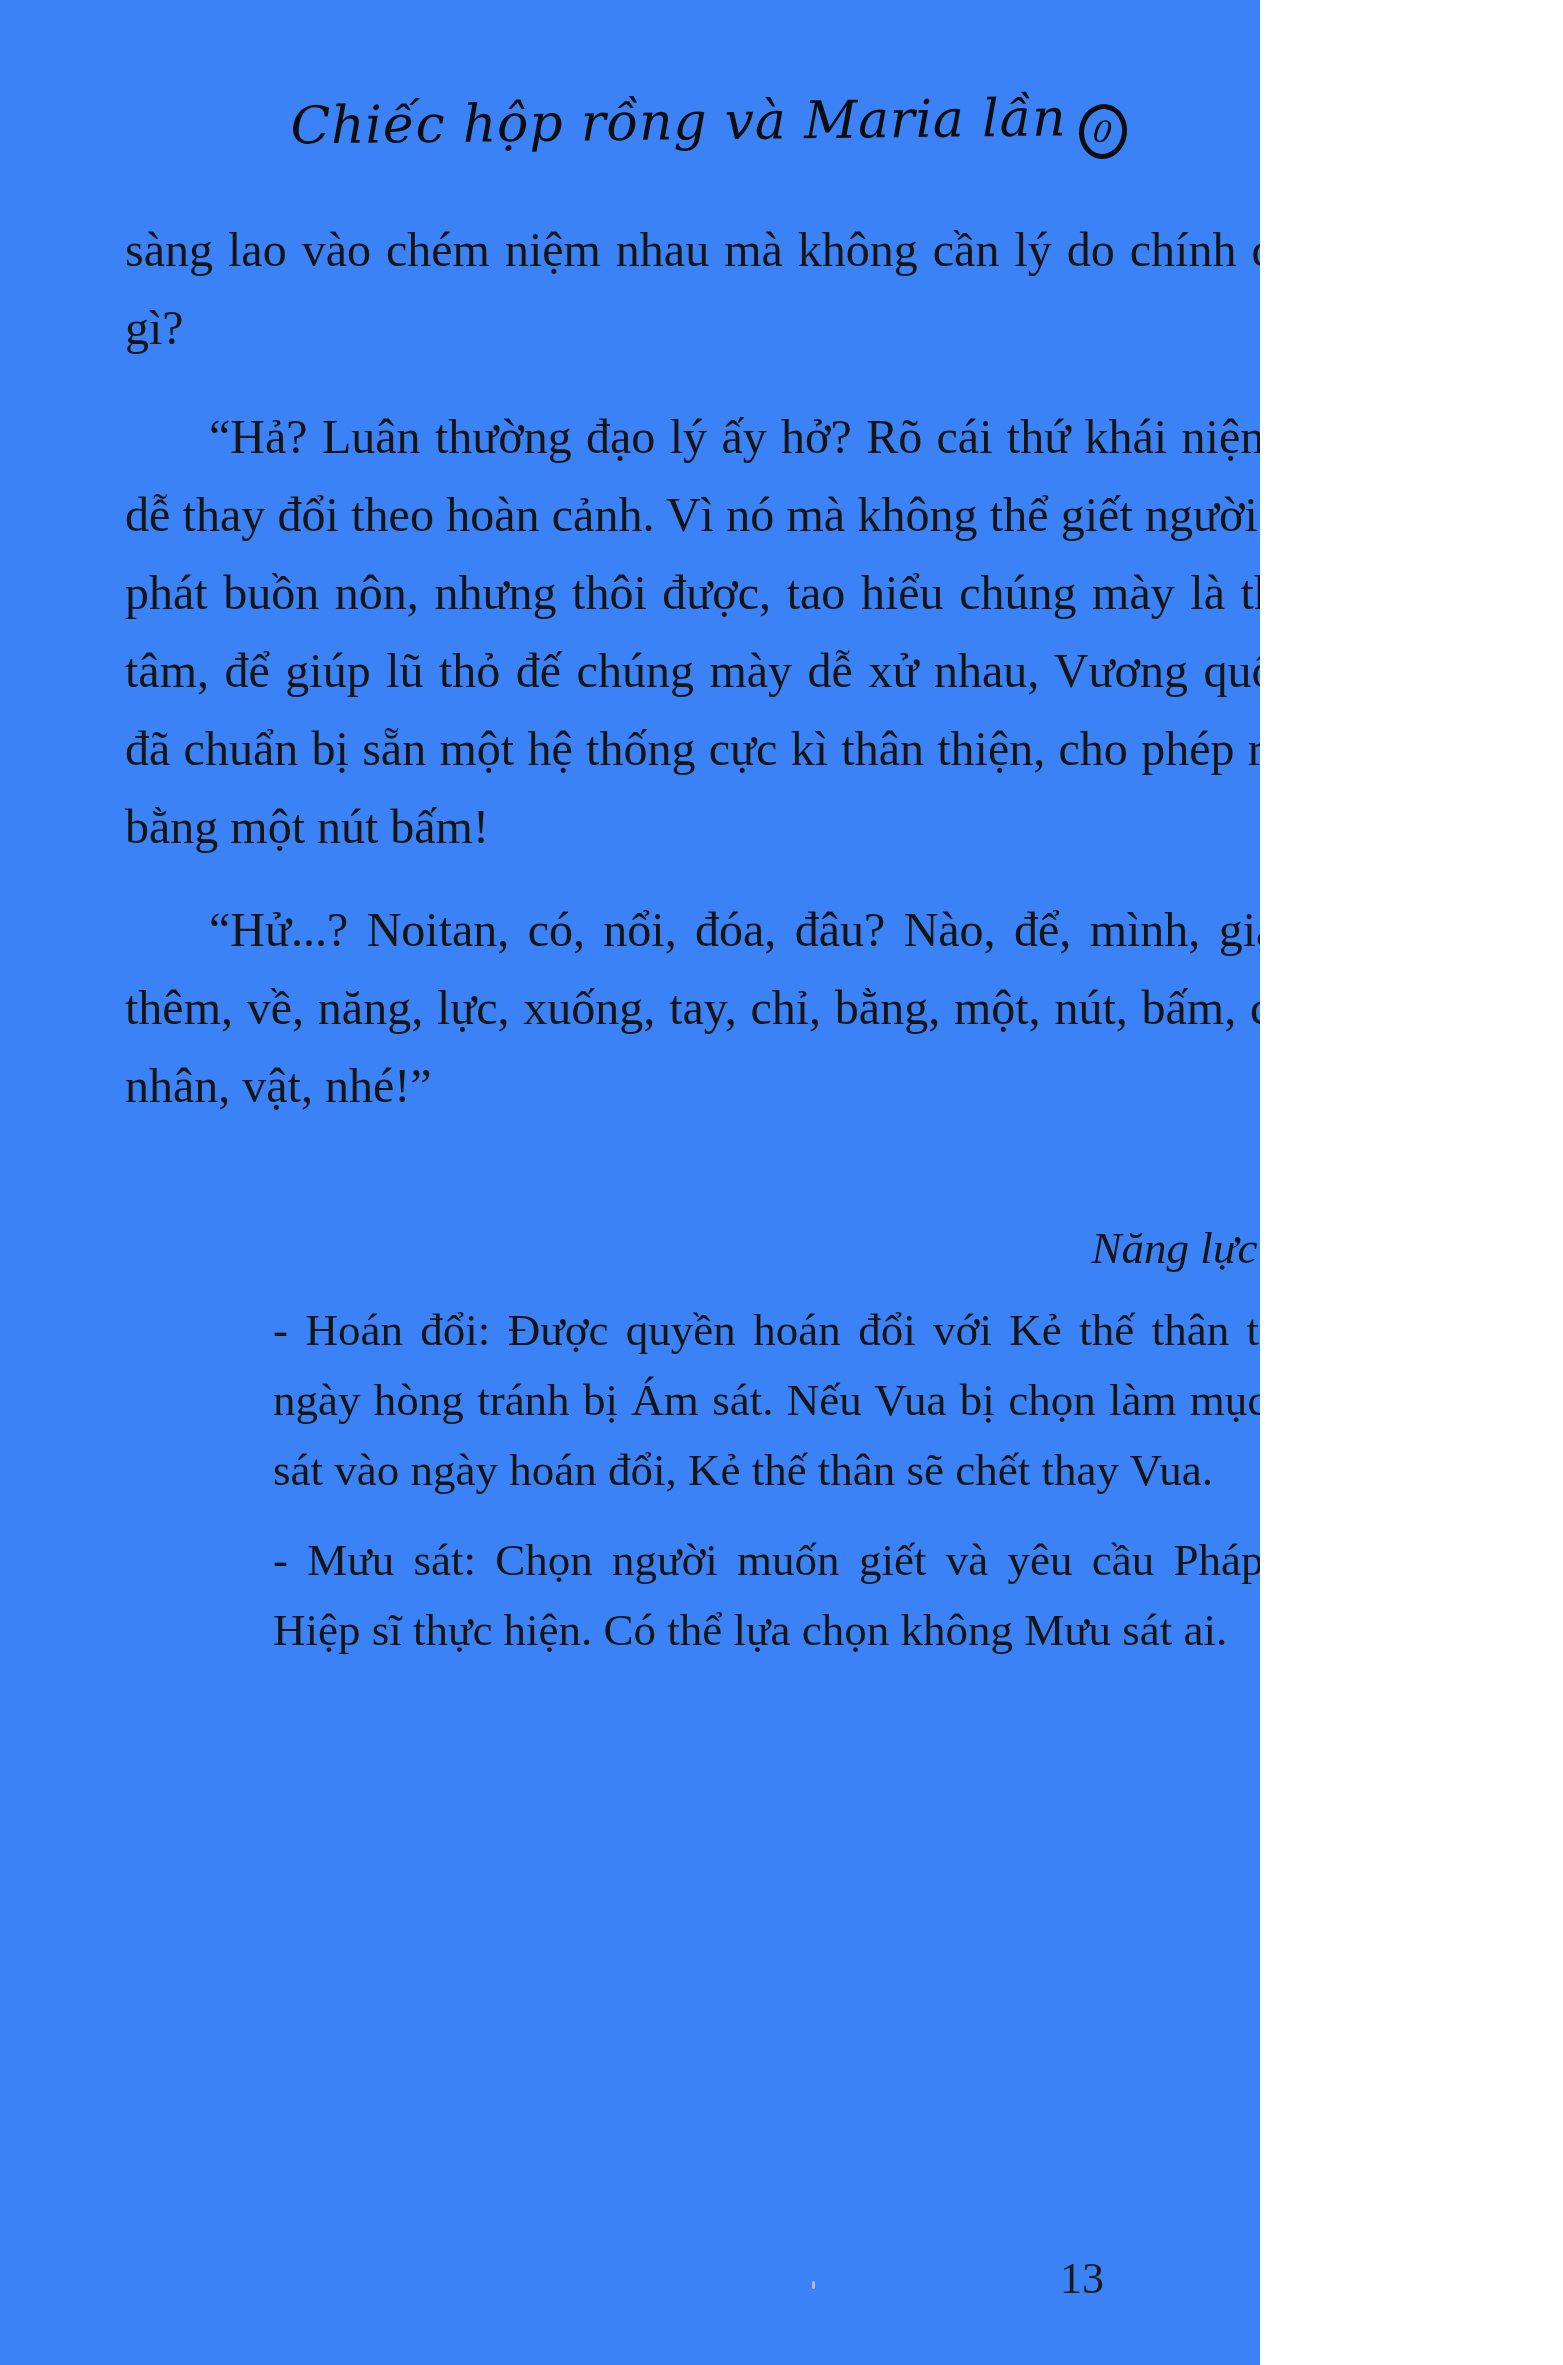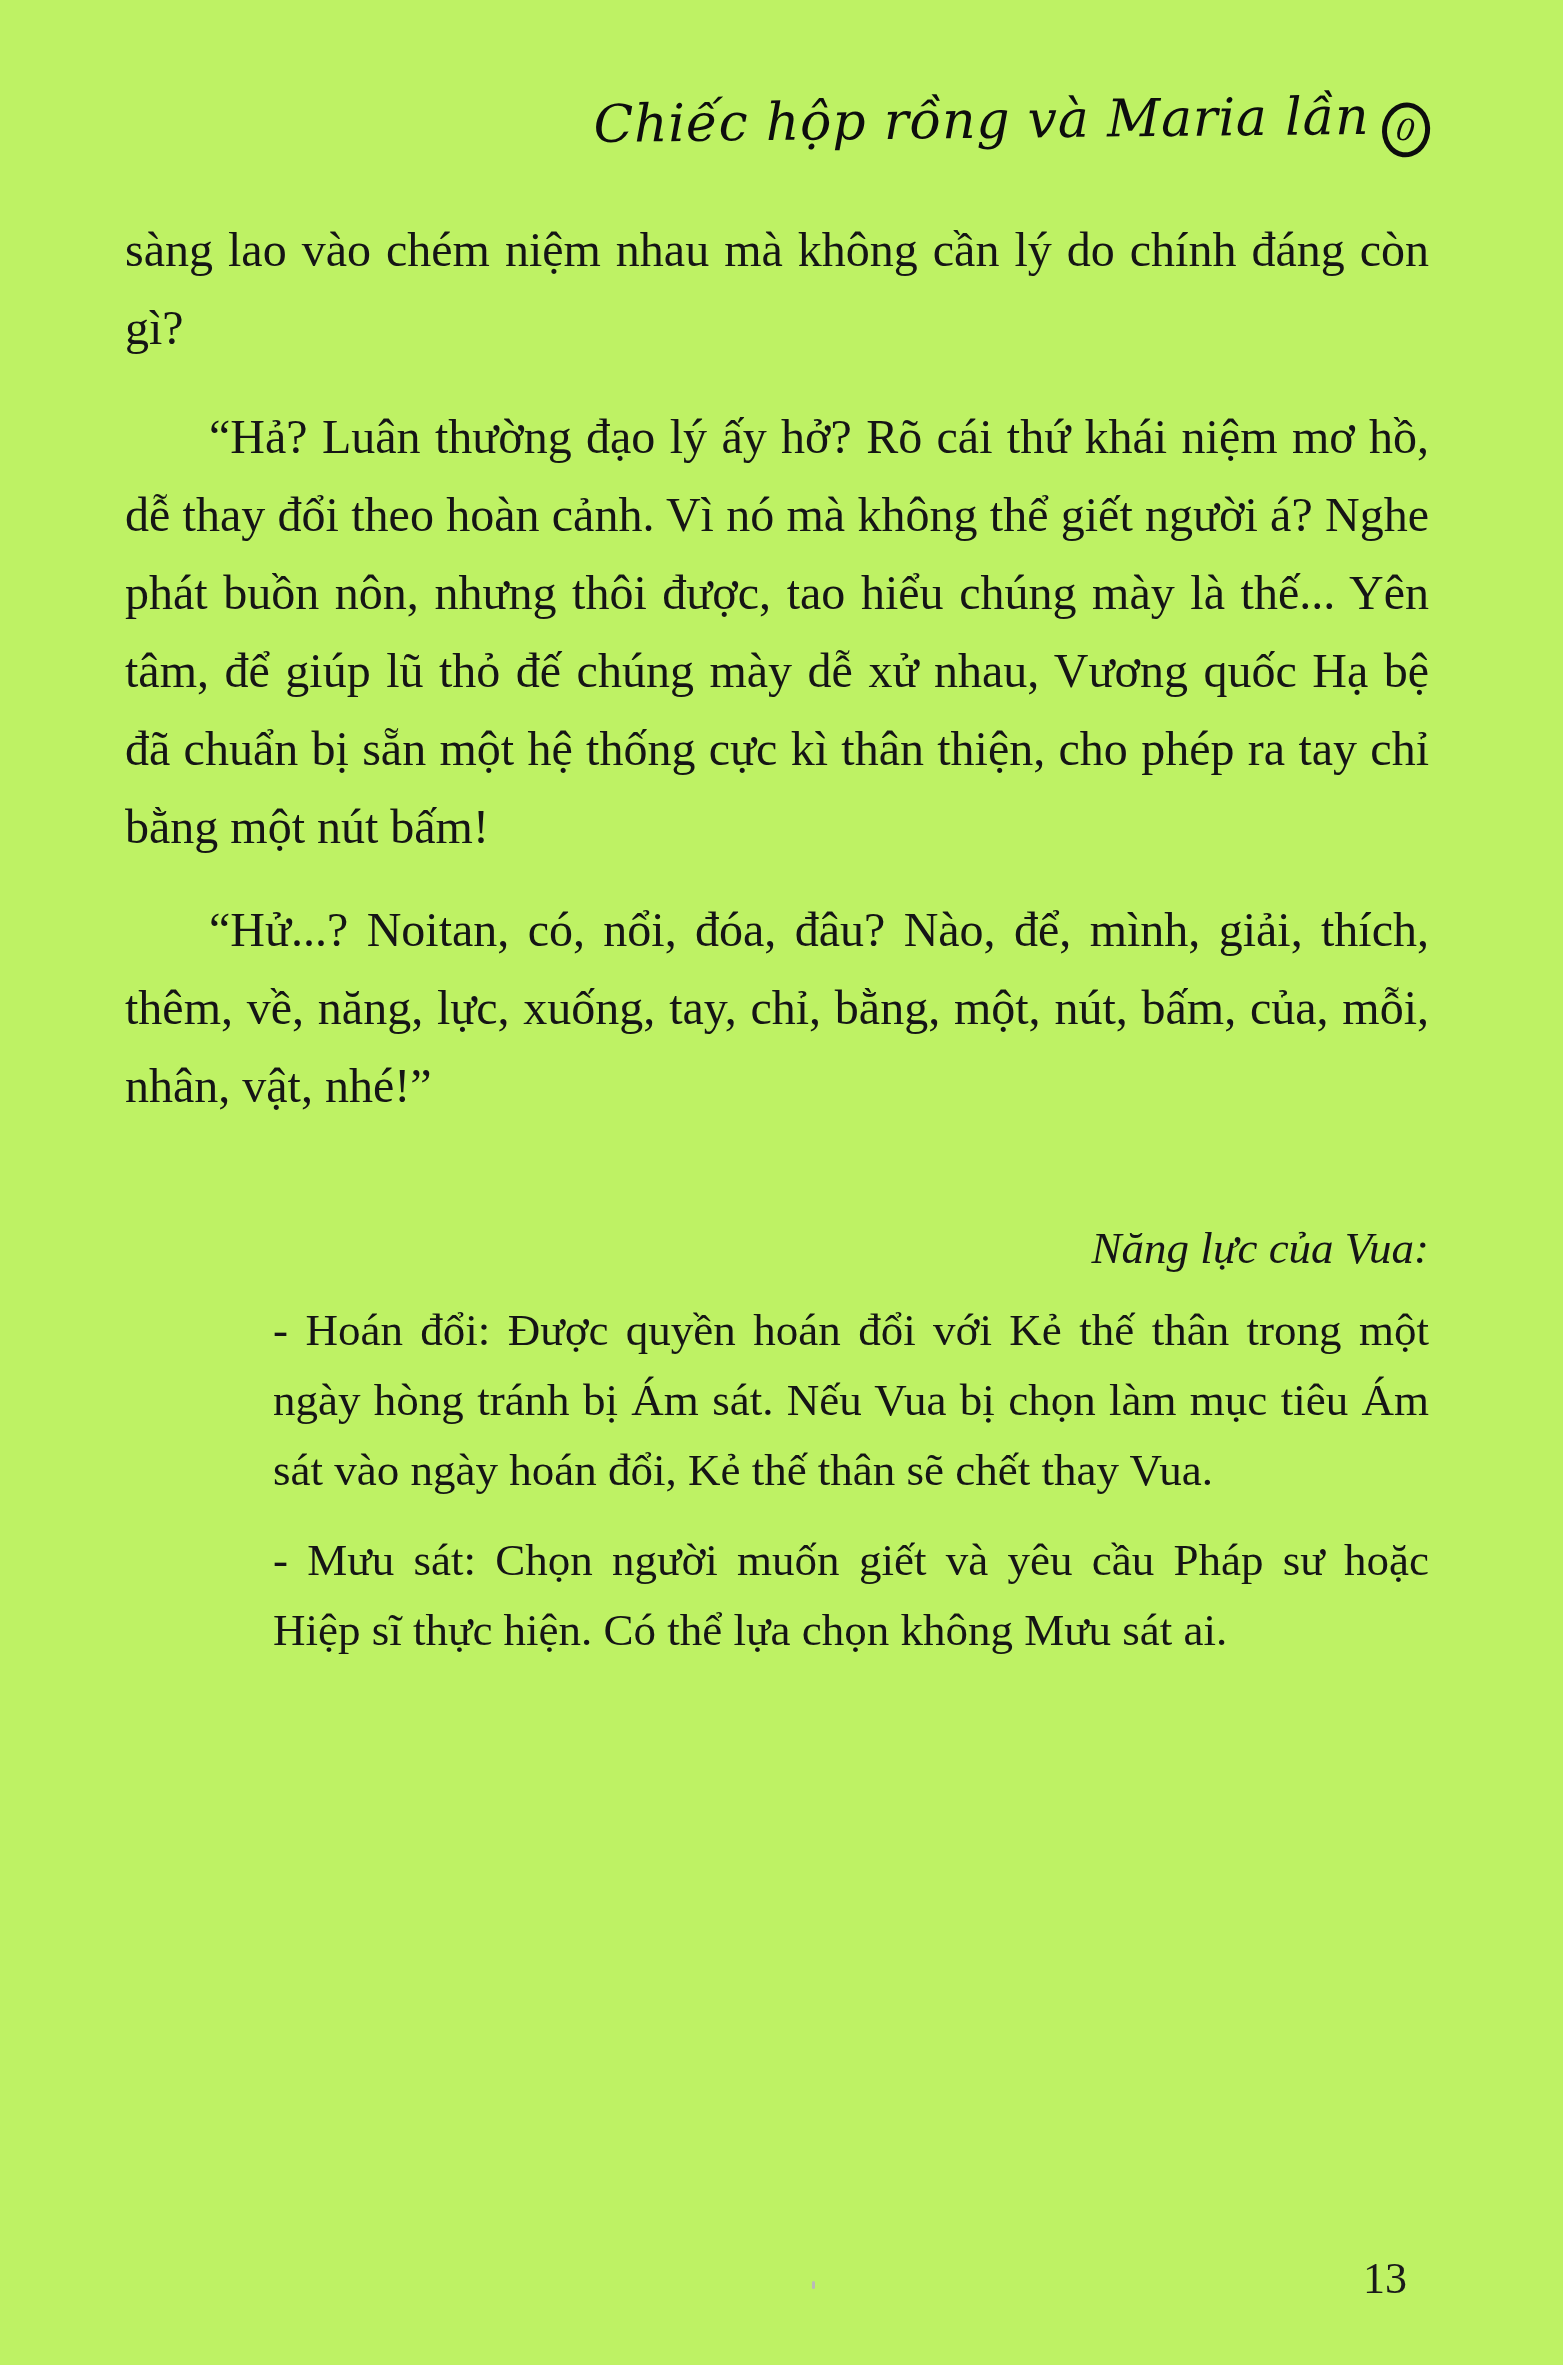--- a/index.html
+++ b/index.html
@@ -1,21 +1,21 @@
 <!DOCTYPE html>
 <html lang="vi" style="font-size:12.5px"><head>
 <meta charset="utf-8">
 <style>
   html, body { margin: 0; padding: 0; background: #ffffff; }
 
   .page {
     position: relative;
-    width: 1563px;
+    width: 1260px;
     height: 2366px;
-    background: #bef264;
+    background: #3b82f6;
     font-family: "Liberation Serif", serif;
     color: #151515;
     overflow: hidden;
   }
 
   
   .running-head {
     position: absolute;
     top: 92px;
     left: 125px;

